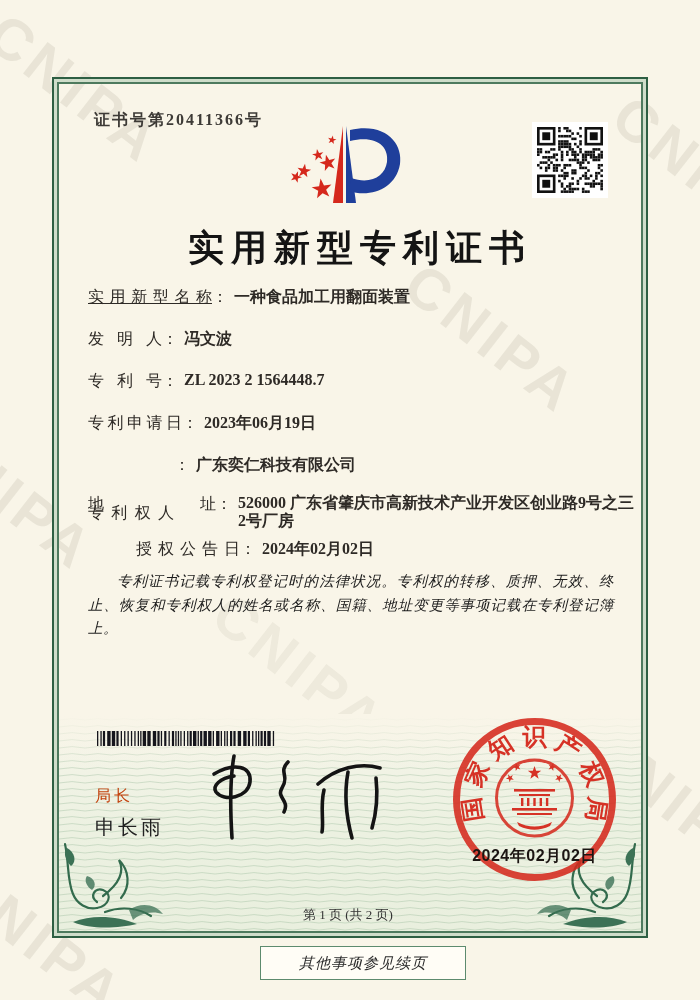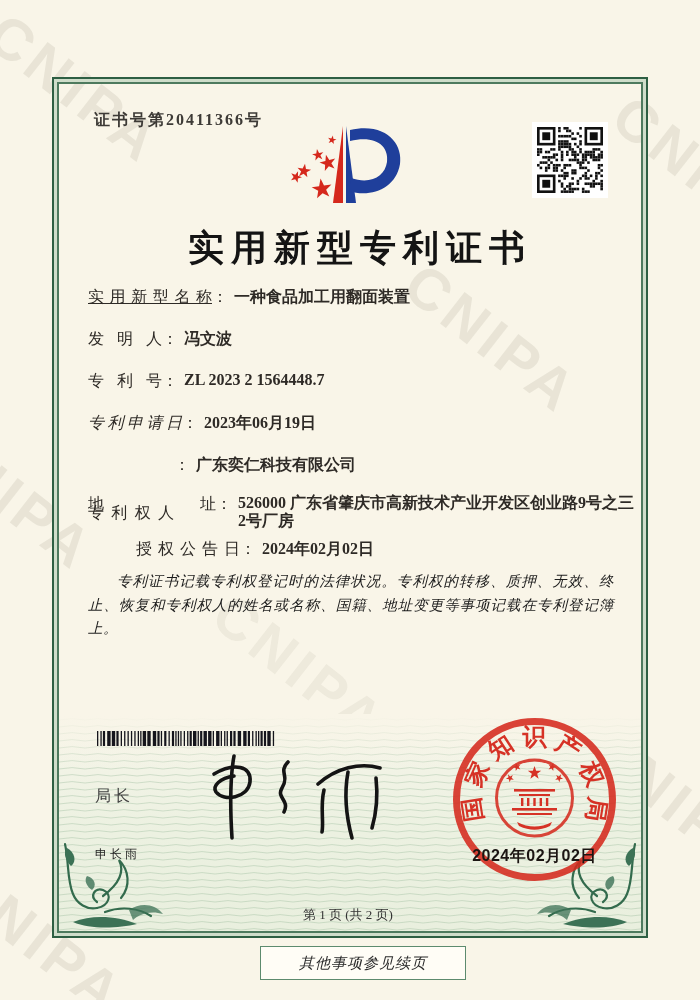--- a/index.html
+++ b/index.html
@@ -27,21 +27,21 @@
   .title{
     left:52px;top:224px;width:592px;text-align:center;
     font-size:36px;font-weight:bold;color:#141414;letter-spacing:7px;margin-left:12px;
   }
   .logo{left:282px;top:110px;}
   .qr{left:532px;top:122px;width:76px;height:76px;background:#fff;padding:0;}
   .qr svg{display:block;margin:5px;}
   
   .row{left:88px;font-size:16px;color:#2e2a26;white-space:nowrap;}
   .flabel{display:inline-block;text-align:justify;text-align-last:justify;vertical-align:top;}
-  .w6{width:124px;text-decoration:underline;} .w3{width:74px;} .w5{width:94px;font-style:italic;} .w4{width:86px;margin-top:48px;} .w2{width:128px;} .wg{width:104px;margin-left:48px;}
+  .w6{width:124px;text-decoration:underline;} .w3{width:74px;} .w5{width:94px;} .w4{width:86px;margin-top:48px;} .w2{width:128px;} .wg{width:104px;margin-left:48px;}
   .colon{display:inline-block;vertical-align:top;}
   .fvalue{font-weight:600;margin-left:6px;display:inline-block;vertical-align:top;}
   .addr{width:398px;white-space:normal;line-height:18px;}
   .grant2{position:absolute;left:264px;top:0;}
   
   .body-text{left:88px;top:570px;width:526px;}
   .body-text p{
     margin:0 0 9px 0;text-indent:2em;
     font-style:italic;font-size:14.5px;line-height:23.5px;
     color:#1c1c1c;letter-spacing:0.5px;text-align:justify;
@@ -49,23 +49,23 @@
   
   .sig-panel{left:59px;top:714px;width:582px;height:217px;overflow:hidden;
     background:linear-gradient(180deg,#f6f5e9 0%,#ecf1e1 55%,#e9efde 100%);}
   .sig-panel .fade{position:absolute;left:0;top:0;width:100%;height:55px;
     background:linear-gradient(180deg,#f9f5e8 0%,rgba(249,245,232,0) 100%);}
   .flourish{position:absolute;bottom:0;}
   .flourish.left{left:0;}
   .flourish.right{right:0;transform:scaleX(-1);}
   .barcode{left:97px;top:731px;width:180px;height:15px;}
   .sig-title{left:95px;top:786px;font-family:"Liberation Sans","DejaVu Sans",sans-serif;
-    font-size:16px;color:#404040;letter-spacing:3px;}
-  .sig-name{left:95px;top:846px;font-family:"Liberation Sans","DejaVu Sans",sans-serif;
-    font-size:12px;color:#222;letter-spacing:3px;}
+    font-size:16px;color:#c2410c;letter-spacing:3px;}
+  .sig-name{left:95px;top:814px;font-family:"Liberation Sans","DejaVu Sans",sans-serif;
+    font-size:20px;color:#222;letter-spacing:3px;}
   .signature{left:200px;top:748px;}
   
   .seal{left:447px;top:712px;opacity:0.95;}
   .seal-date{
     left:462px;top:846px;width:145px;text-align:center;
     font-family:"Liberation Sans","DejaVu Sans",sans-serif;
     font-size:16px;color:#1b1512;letter-spacing:0.5px;font-weight:600;
   }
   
   .pagenum{left:52px;top:906px;width:592px;text-align:center;font-size:13px;color:#333;}

